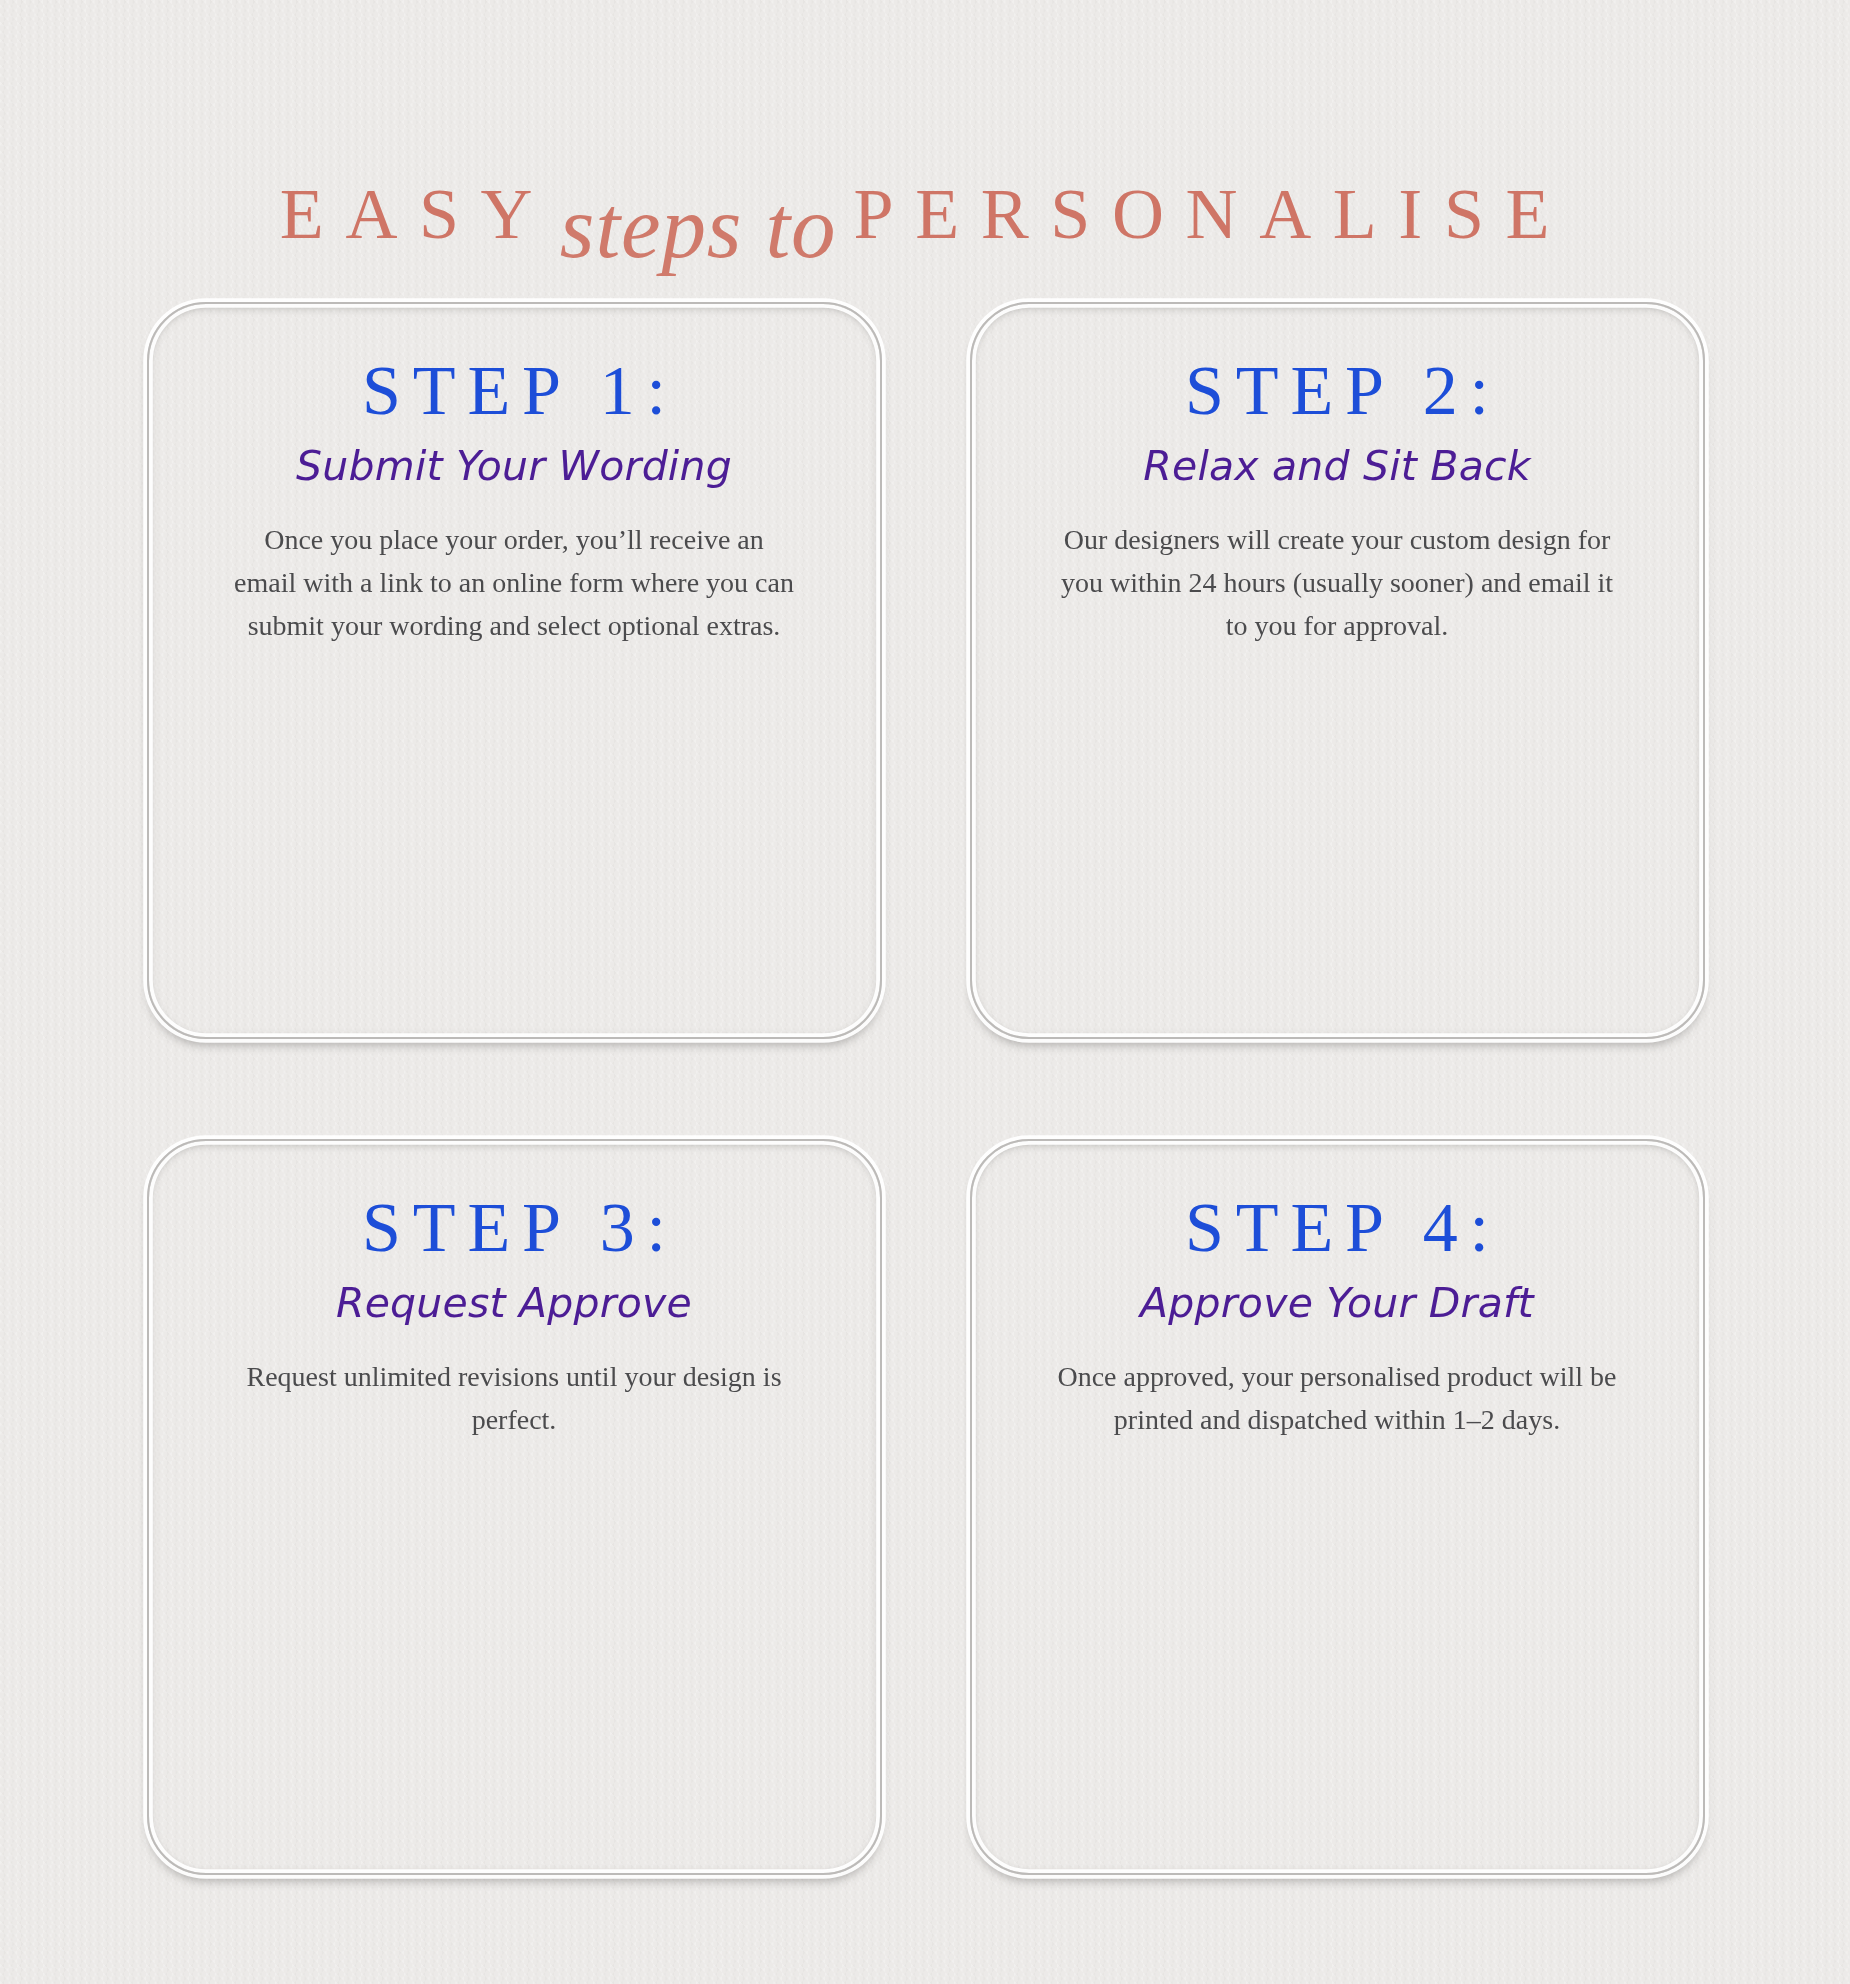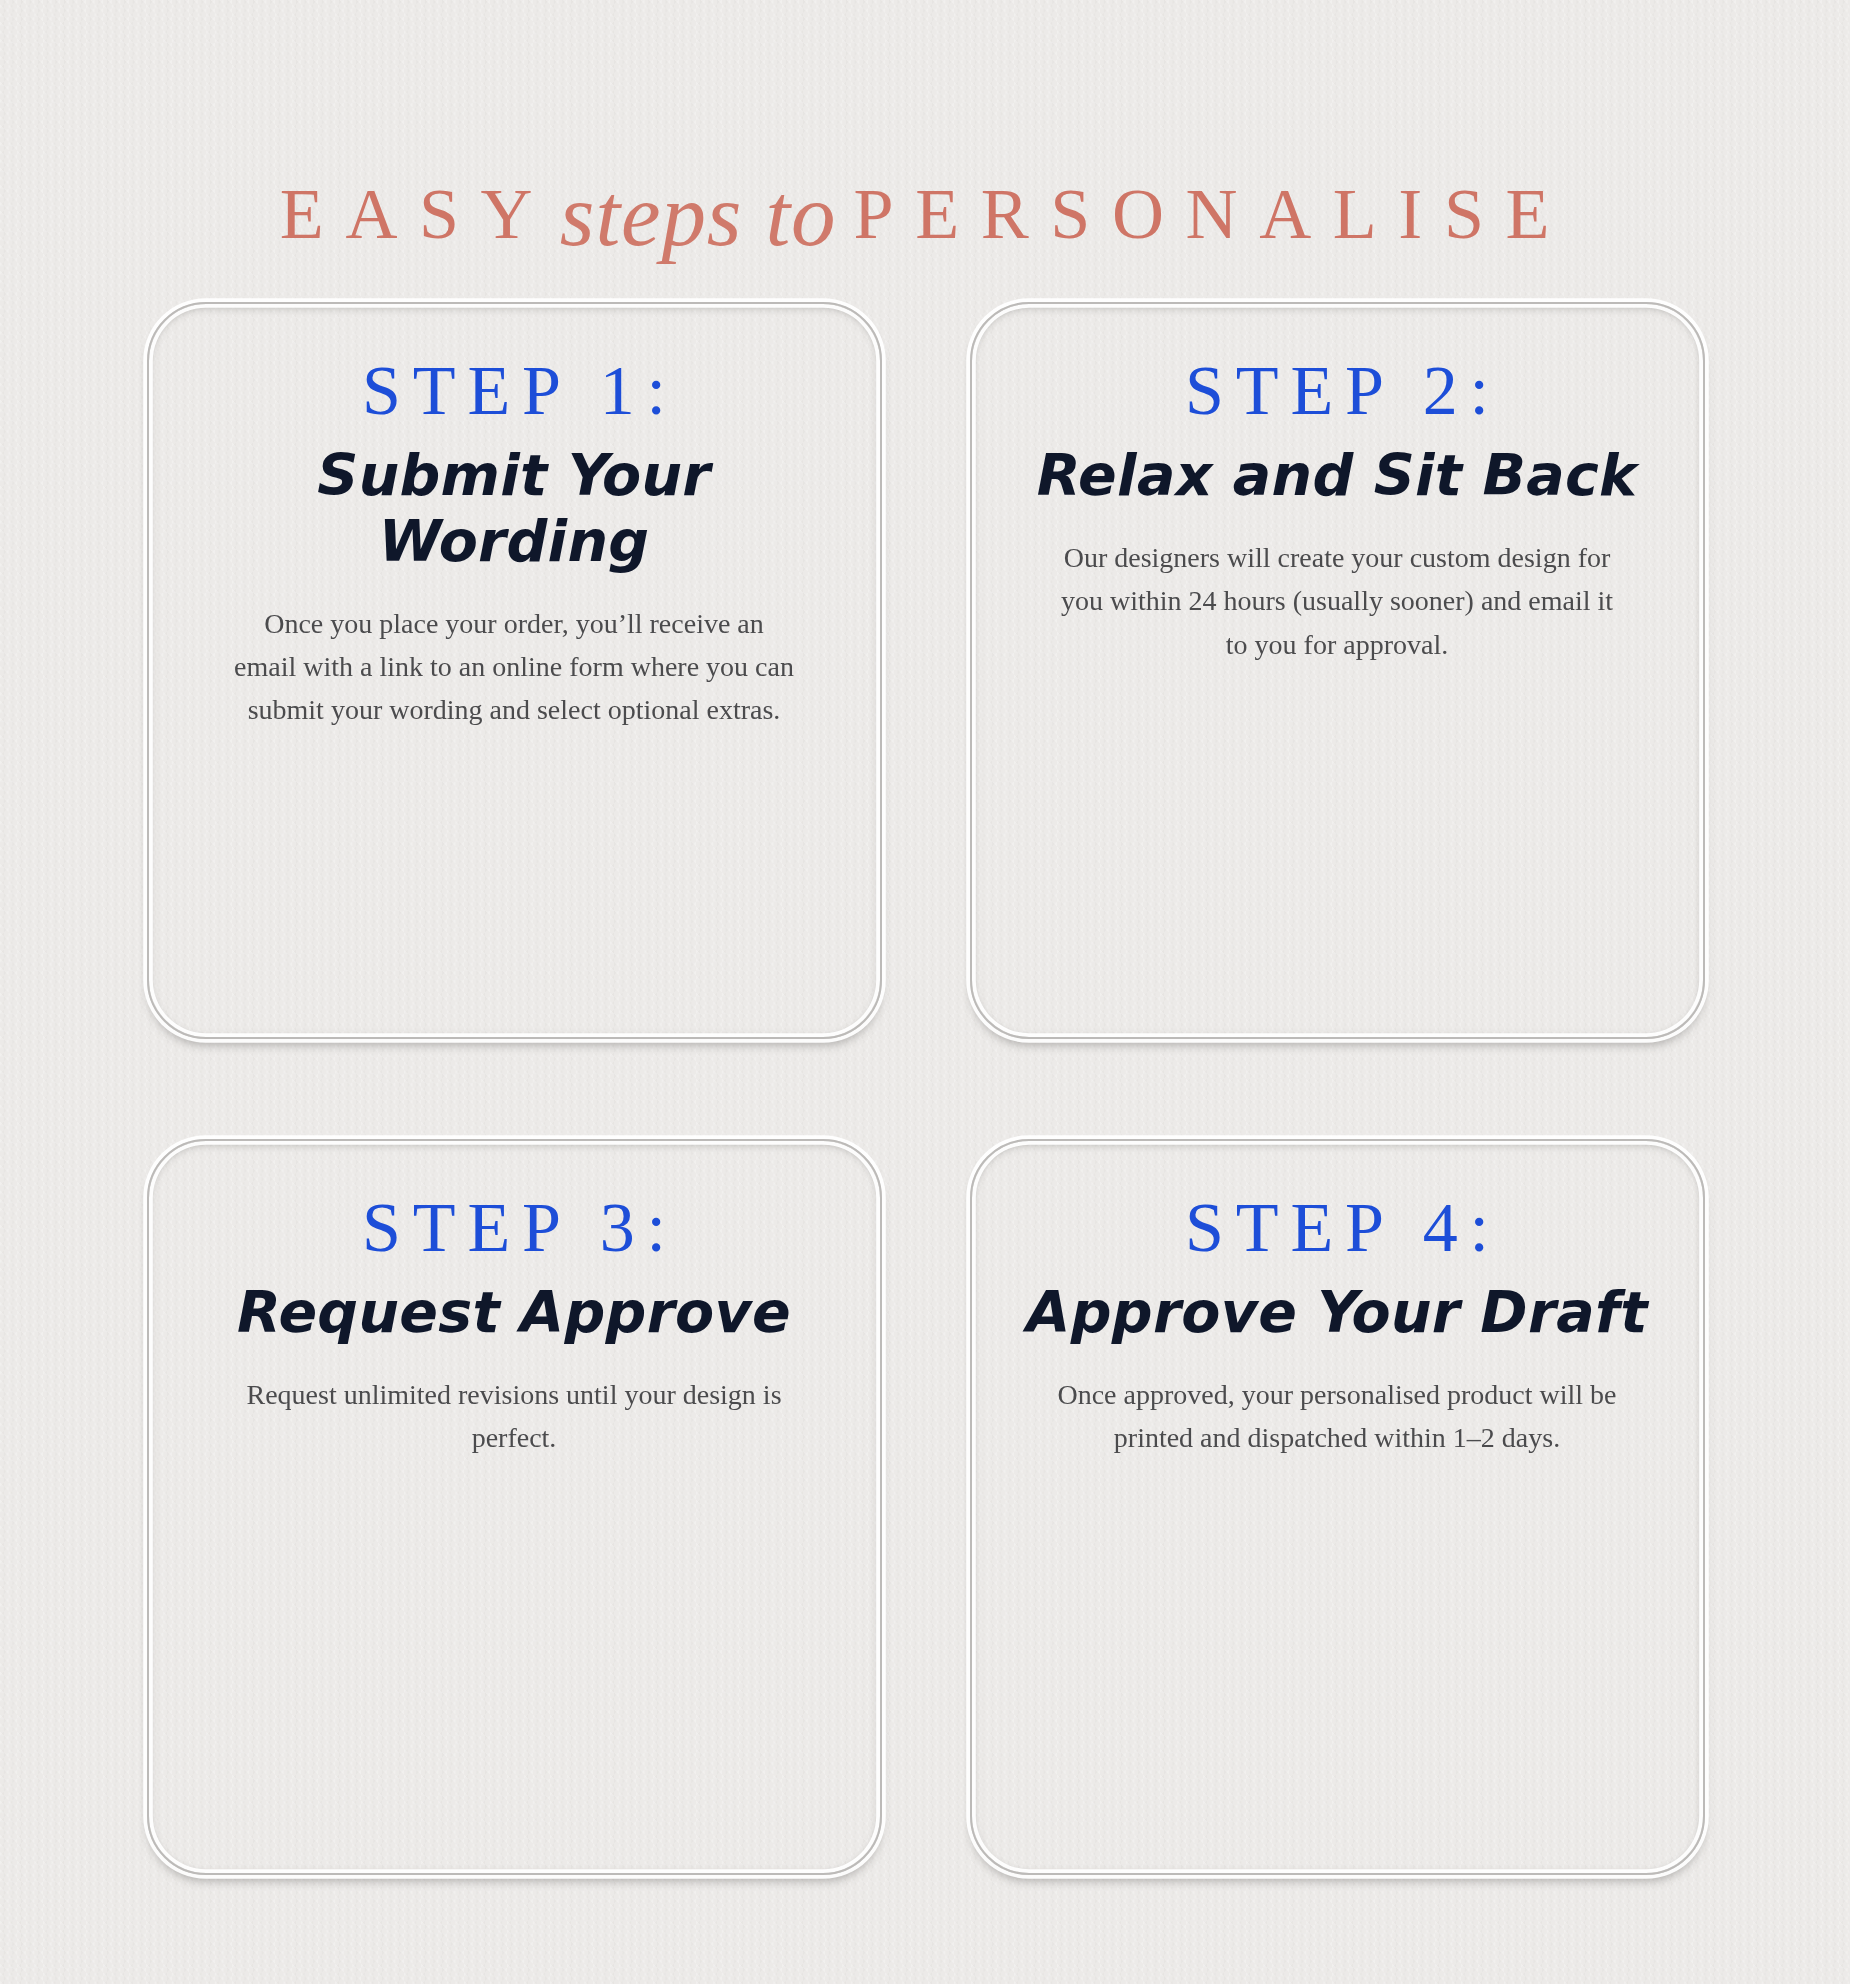--- a/index.html
+++ b/index.html
@@ -32,21 +32,21 @@
   }
   .title-script {
     font-family: "Liberation Serif", serif;
     font-style: italic;
     font-size: 89px;
     font-weight: normal;
     letter-spacing: 0.01em;
     color: #d07a6b;
     margin: 0 13.3px 0 1.9px;
     position: relative;
-    top: 7px;
+    top: 19px;
   }
 
   
   .grid {
     display: grid;
     grid-template-columns: 735px 735px;
     grid-template-rows: 737px 736px;
     column-gap: 88px;
     row-gap: 100px;
     justify-content: center;
@@ -77,25 +77,25 @@
     line-height: 1.08;
     letter-spacing: 0.17em;
     text-indent: 0.17em;
     color: #1d4ed8;
   }
 
   .step-subtitle {
     margin: 15px 0 0;
     font-family: "DejaVu Sans", sans-serif;
     font-style: italic;
-    font-weight: bold;
-    font-size: 57px;
+    font-weight: normal;
+    font-size: 41px;
     line-height: 1.15;
     letter-spacing: 0.005em;
-    color: #0f172a;
+    color: #4c1d95;
   }
 
   .step-description {
     max-width: 563px;
     margin: 27px auto 0;
     font-family: "Liberation Serif", serif;
     font-size: 28px;
     line-height: 1.55;
     color: #4b4b4d;
   }

